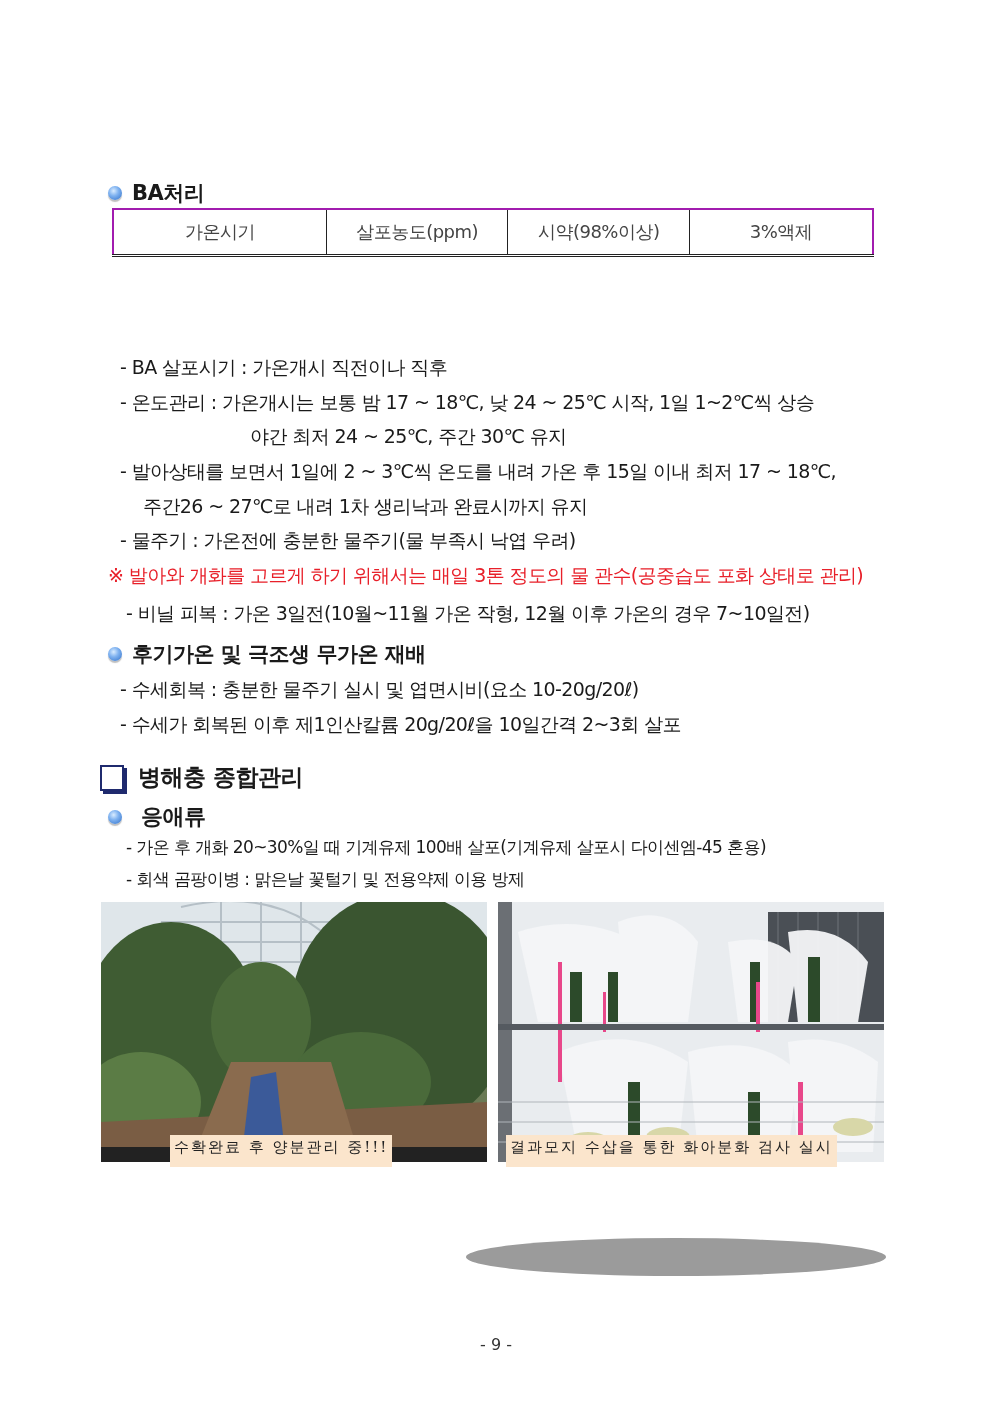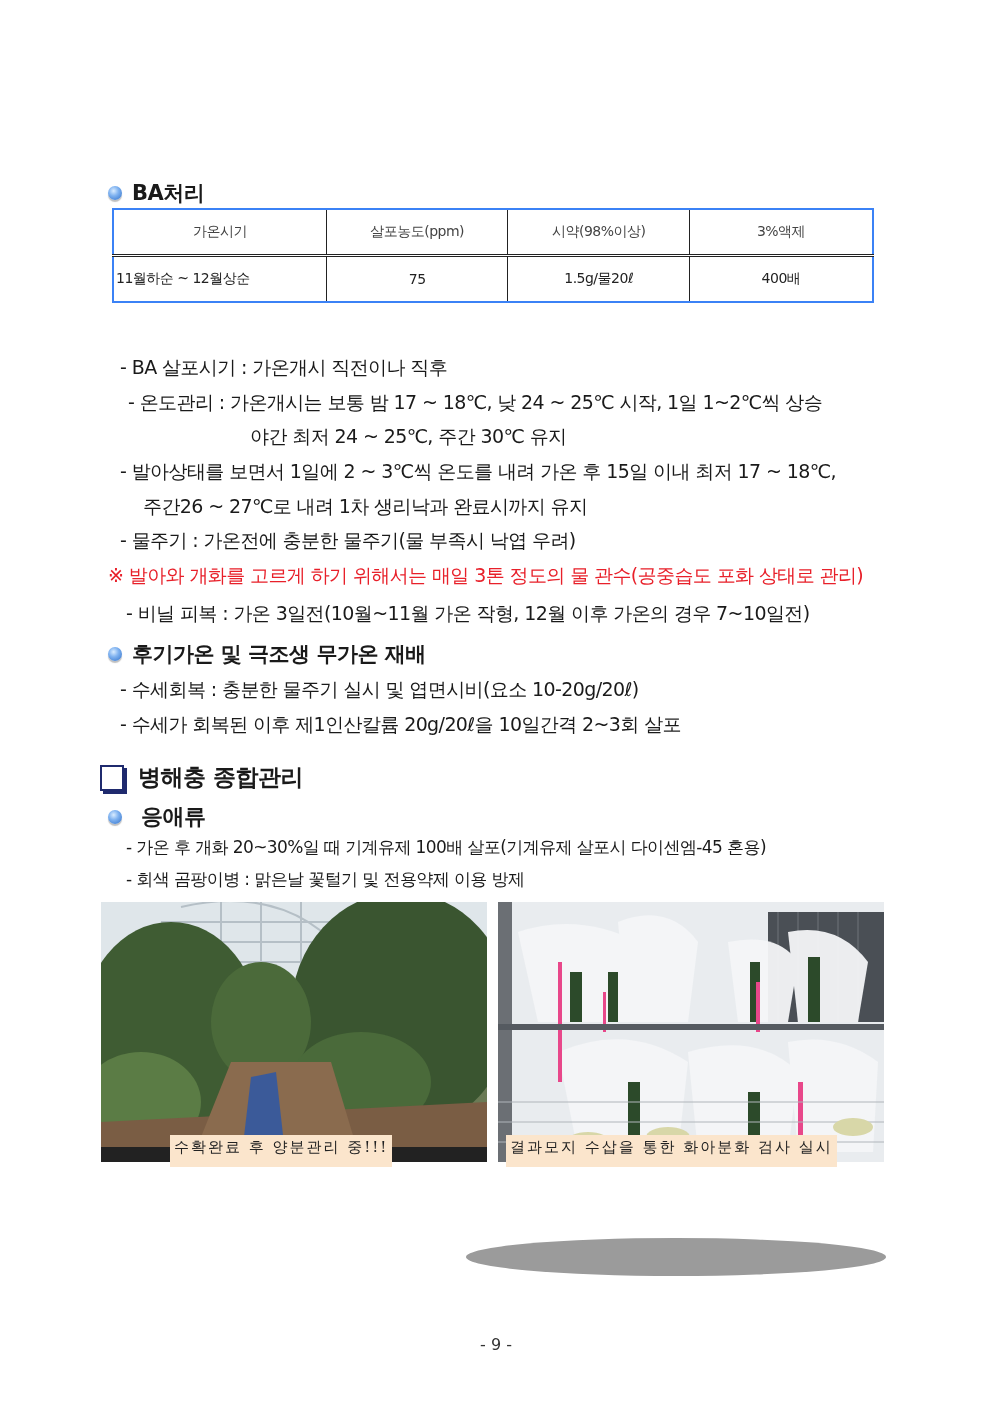--- a/index.html
+++ b/index.html
@@ -12,22 +12,22 @@
     position: absolute; left: 108px; font-size: 21px; font-weight: bold;
     display: flex; align-items: center; letter-spacing: -0.5px;
   }
   .bullet-ball {
     width: 14px; height: 14px; border-radius: 50%;
     background: radial-gradient(circle at 40% 35%, #d9ecff 0%, #7fb2f0 40%, #2f6fc8 100%);
     margin-right: 10px; box-shadow: 0 2px 1px rgba(0,0,0,0.25);
   }
   table.ba {
     position: absolute; left: 112px; top: 208px; width: 762px;
-    border-collapse: collapse; border: 2px solid #3b82f6;
-    font-size: 14px; letter-spacing: -0.5px;
+    border-collapse: collapse; border: 2px solid #a21caf;
+    font-size: 18px; letter-spacing: -0.5px;
   }
   table.ba th, table.ba td {
     border: 1px solid #222; height: 44px; padding: 0; text-align: center;
     font-weight: normal; color: #222;
   }
   table.ba thead tr th { border-bottom: 3px double #222; height: 44px; color: #444; }
   table.ba td.first { text-align: left; padding-left: 2px; }
   .line {
     position: absolute; font-size: 19px; letter-spacing: -0.6px;
     white-space: nowrap; color: #1a1a1a;
@@ -80,31 +80,25 @@
   </colgroup>
   <thead>
     <tr>
       <th>가온시기</th>
       <th>살포농도(ppm)</th>
       <th>시약(98%이상)</th>
       <th>3%액제</th>
     </tr>
   </thead>
   <tbody>
-    <tr>
-      <td class="first">11월하순 ~ 12월상순</td>
-      <td>75</td>
-      <td>1.5g/물20ℓ</td>
-      <td>400배</td>
-    </tr>
   </tbody>
 </table>
 
 <div class="line" style="left:120px; top:355px;">- BA  살포시기 : 가온개시 직전이나 직후</div>
-<div class="line" style="left:128px; top:390px;">- 온도관리 : 가온개시는 보통 밤 17 ~ 18℃, 낮 24 ~ 25℃ 시작, 1일 1~2℃씩 상승</div>
+<div class="line" style="left:120px; top:390px;">- 온도관리 : 가온개시는 보통 밤 17 ~ 18℃, 낮 24 ~ 25℃ 시작, 1일 1~2℃씩 상승</div>
 <div class="line" style="left:250px; top:424px;">야간  최저  24 ~ 25℃,  주간  30℃  유지</div>
 <div class="line" style="left:120px; top:459px;">- 발아상태를 보면서 1일에 2 ~ 3℃씩 온도를 내려 가온 후 15일 이내 최저 17 ~ 18℃,</div>
 <div class="line" style="left:143px; top:494px;">주간26 ~ 27℃로  내려  1차  생리낙과  완료시까지  유지</div>
 <div class="line" style="left:120px; top:528px;">- 물주기 : 가온전에 충분한 물주기(물 부족시 낙엽 우려)</div>
 <div class="line red" style="left:108px; top:563px;text-align:center;">※ 발아와 개화를 고르게 하기 위해서는 매일 3톤 정도의 물 관수(공중습도 포화 상태로 관리)</div>
 <div class="line" style="left:126px; top:601px;">- 비닐 피복 : 가온 3일전(10월~11월 가온 작형, 12월 이후 가온의 경우 7~10일전)</div>
 
 <div class="sub-heading" style="top:640px;">
   <span class="bullet-ball"></span>
   <span>후기가온 및 극조생 무가온 재배</span>

